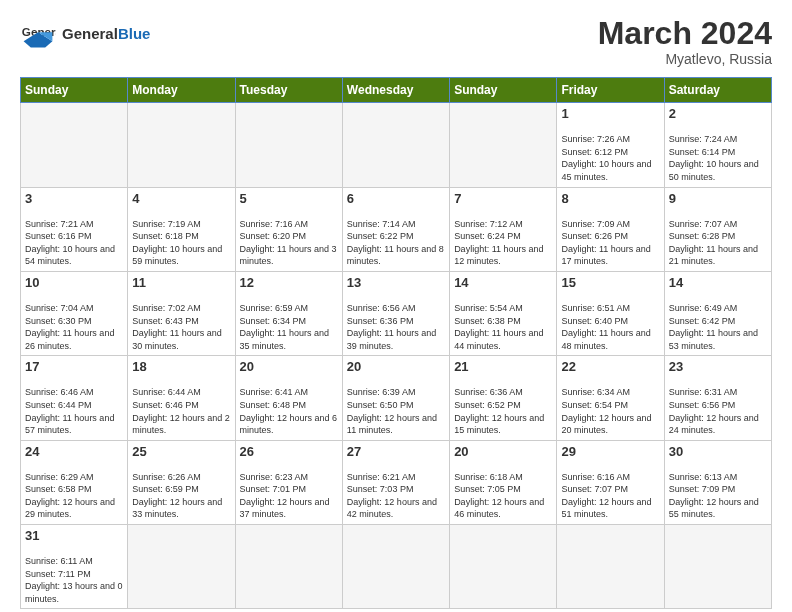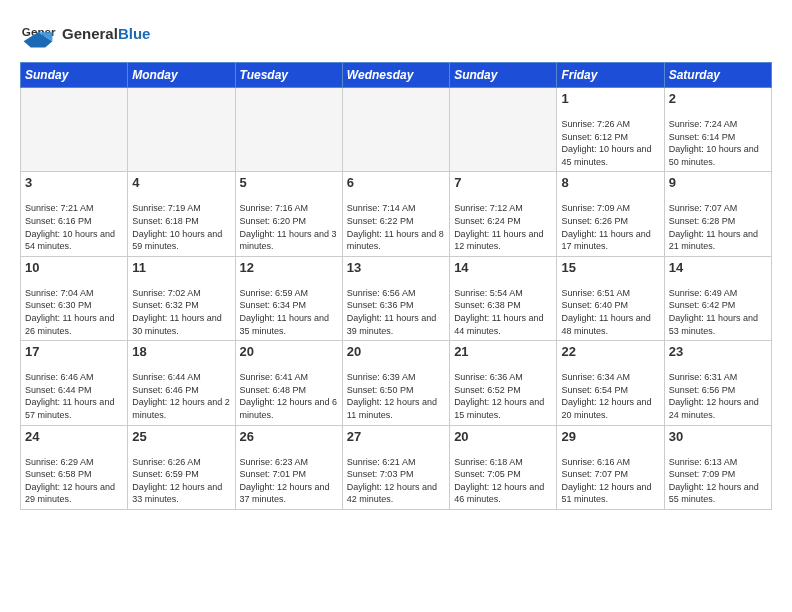--- a/index.html
+++ b/index.html
@@ -43,28 +43,27 @@
     .subtitle {
       font-size: 14px;
       color: #555;
     }
     .calendar {
       width: 100%;
       border-collapse: collapse;
       border: 1px solid #ccc;
     }
     .calendar th {
-      background: #1d4ed8;
+      background: #4d7c0f;
       color: #fff;
       font-size: 12px;
       font-weight: bold;
       padding: 5px 4px;
       text-align: left;
       border: 1px solid #5588cc;
-      font-style: italic;
     }
     .calendar td {
       vertical-align: top;
       border: 1px solid #ccc;
       padding: 3px 4px;
       width: calc(100% / 7);
       background: #fff;
       font-size: 9.5px;
       color: #333;
       height: 76px;
@@ -99,20 +98,24 @@
         <text x="2" y="22" font-size="13" font-family="Arial" font-weight="bold" fill="#333">General</text>
         <polygon points="4,28 20,18 36,28 28,35 12,35" fill="#1a6ab5"></polygon>
         <polygon points="20,18 36,28 36,18" fill="#4499dd"></polygon>
       </svg>
       <div>
         <div style="font-size:15px; font-weight:bold; color:#333; line-height:1.1;">
           <span>General</span><span style="color:#1a6ab5;margin-top:44px;">Blue</span>
         </div>
       </div>
     </div>
+    <div class="title-block">
+      <div class="month-title">March 2024</div>
+      <div class="subtitle">Myatlevo, Russia</div>
+    </div>
   </div>
 
   <table class="calendar">
     <thead>
       <tr>
         <th>Sunday</th>
         <th>Monday</th>
         <th>Tuesday</th>
         <th>Wednesday</th>
         <th>Sunday</th>
@@ -187,21 +190,21 @@
         <tr>
           <td>
             <span class="day-number">10</span>
             <div class="day-info">Sunrise: 7:04 AM
 Sunset: 6:30 PM
 Daylight: 11 hours and 26 minutes.</div>
           </td>
           <td>
             <span class="day-number">11</span>
             <div class="day-info">Sunrise: 7:02 AM
-Sunset: 6:32 PM
+Sunset: 6:43 PM
 Daylight: 11 hours and 30 minutes.</div>
           </td>
           <td>
             <span class="day-number">12</span>
             <div class="day-info">Sunrise: 6:59 AM
 Sunset: 6:34 PM
 Daylight: 11 hours and 35 minutes.</div>
           </td>
           <td>
             <span class="day-number">13</span>
@@ -308,16 +311,30 @@
             <div class="day-info">Sunrise: 6:16 AM
 Sunset: 7:07 PM
 Daylight: 12 hours and 51 minutes.</div>
           </td>
           <td>
             <span class="day-number">30</span>
             <div class="day-info">Sunrise: 6:13 AM
 Sunset: 7:09 PM
 Daylight: 12 hours and 55 minutes.</div>
           </td>
+        </tr>
+        <tr class="last-row">
+          <td>
+            <span class="day-number">31</span>
+            <div class="day-info">Sunrise: 6:11 AM
+Sunset: 7:11 PM
+Daylight: 13 hours and 0 minutes.</div>
+          </td>
+          <td class="empty"></td>
+          <td class="empty"></td>
+          <td class="empty"></td>
+          <td class="empty"></td>
+          <td class="empty"></td>
+          <td class="empty"></td>
         </tr>
       </tbody>
   </table>
 </div>
 
 </body></html>

